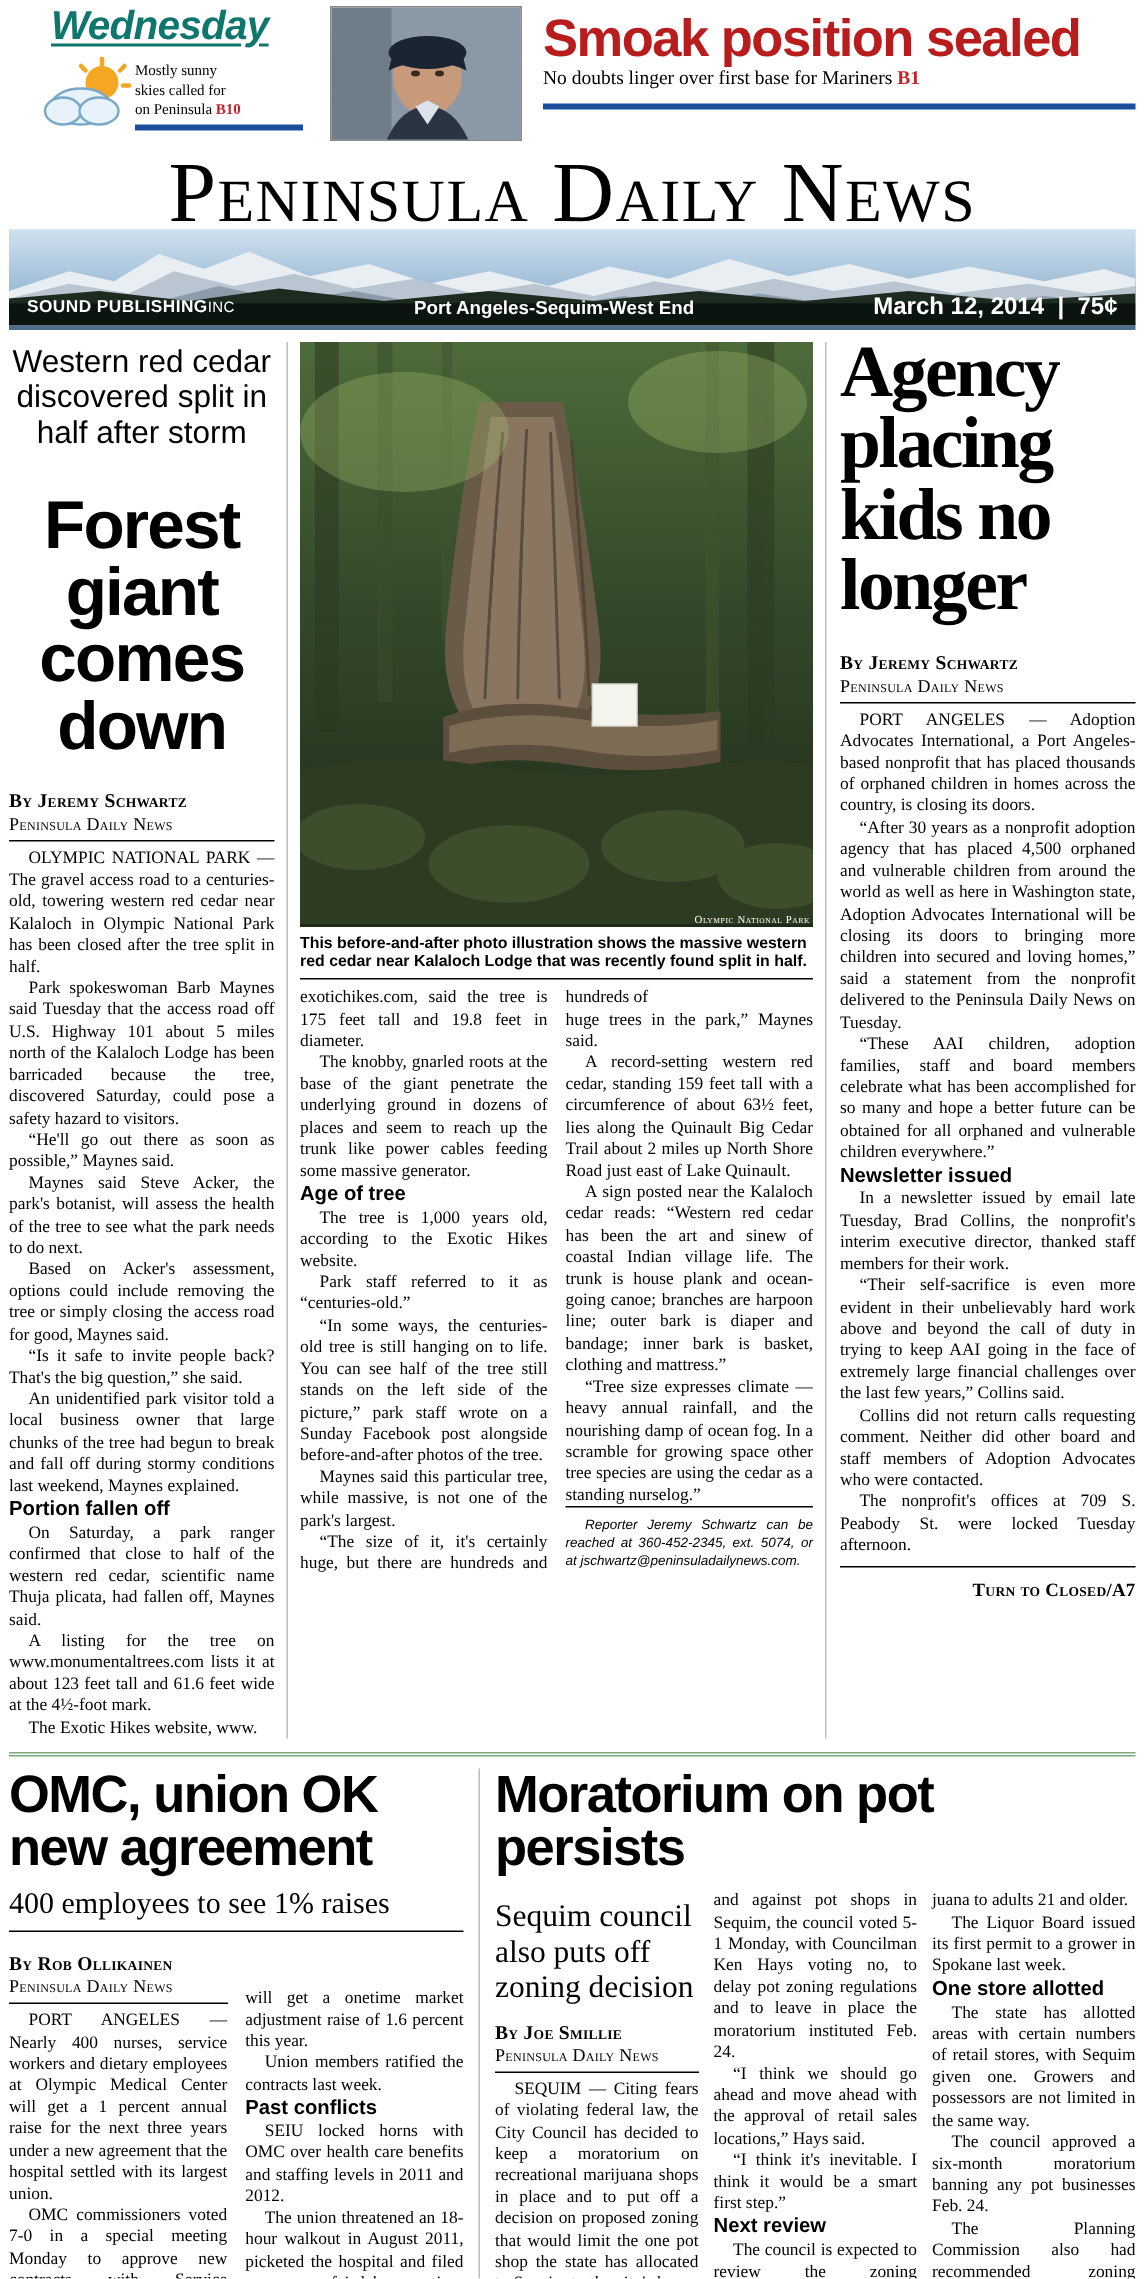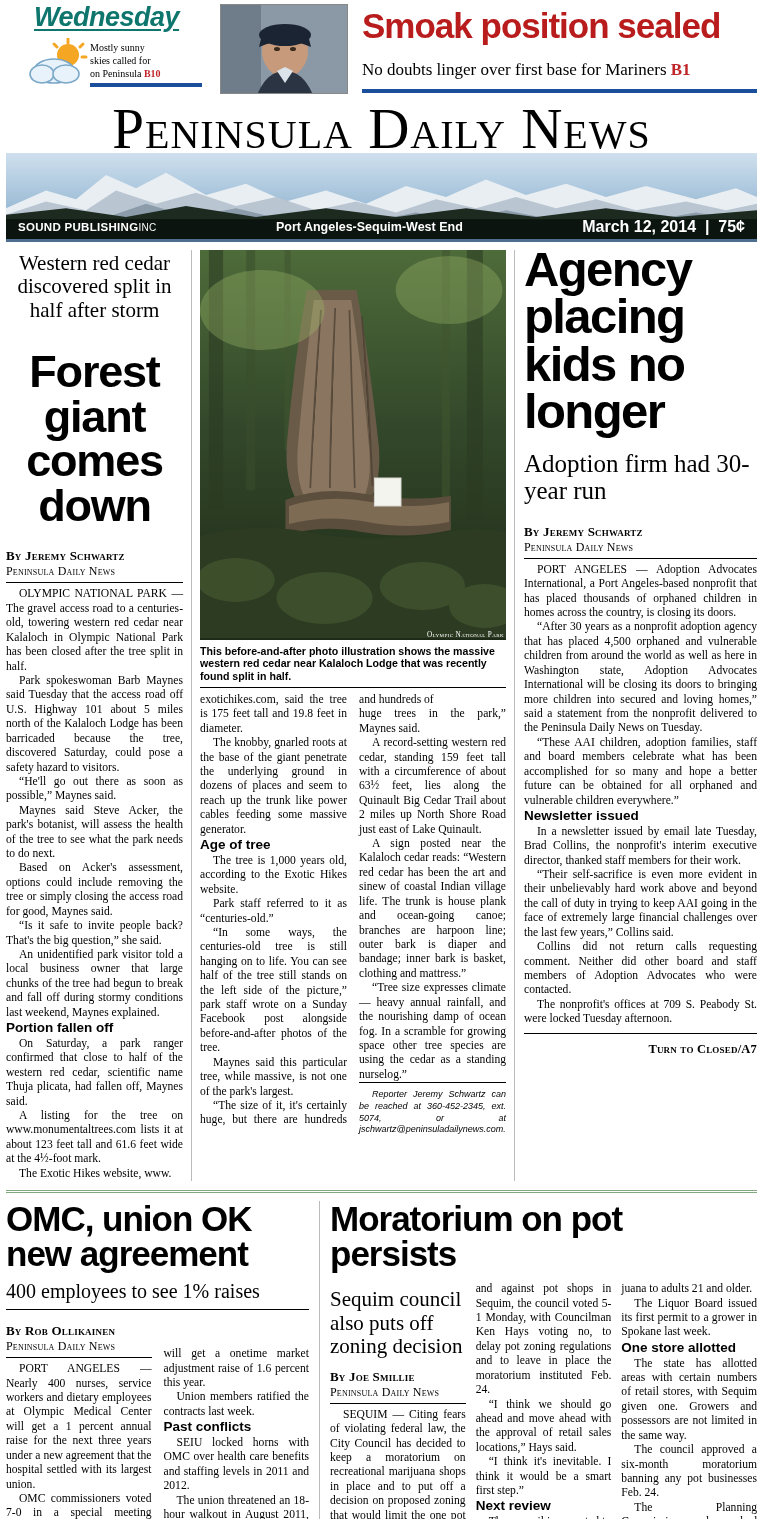--- a/index.html
+++ b/index.html
@@ -33,56 +33,56 @@
 
   .sky-photo { width: 128px; height: 90px; flex:none; margin-left: 4px;
     border: 1px solid #888; overflow:hidden; position: relative;
     background: linear-gradient(170deg,#9aa7b4 0%, #7d8c9b 35%, #5e6b78 100%); }
   .sky-right { flex:1; padding-left: 14px; }
   .smoak {
     font-family:"Liberation Sans", sans-serif; font-weight:bold;
     font-size: 35px; color:#b91c1c; line-height: 1.02; letter-spacing:-1px;
     margin-top: 4px;
   }
-  .smoak-sub { font-size: 17px; margin-top: 16px; font-family:"Liberation Serif",serif; }
+  .smoak-sub { font-size: 13px; margin-top: 0; font-family:"Liberation Serif",serif; }
   .smoak-sub b.red { color:#c0252a; font-weight:bold; }
   .smoak-rule { height:4px; background:#1b4f9c; margin-top: 9px; }
 
   
   .masthead { position: relative; margin-top: 2px; }
   .mast-title {
     text-align:center; font-family:"Liberation Serif", serif;
     font-size: 57px; line-height: 0.96; letter-spacing: 1px;
     font-variant: small-caps; font-weight: normal;
     padding-top: 2px;
   }
   .mountains {
-    height: 86px; margin-top: -4px; position: relative; overflow:hidden;
+    height: 64px; margin-top: -4px; position: relative; overflow:hidden;
     background: linear-gradient(180deg, #bfd4e6 0%, #9cbbd6 30%, #7fa6c6 55%, #1c2a22 72%, #0c1410 100%);
   }
   .mtn-svg { position:absolute; inset:0; width:100%; height:100%; }
   .mast-bar {
     position:absolute; bottom:0; left:0; right:0; height: 24px;
     display:flex; align-items:center; color:#fff;
     font-family:"Liberation Sans",sans-serif; font-weight:bold; font-size: 11.5px;
   }
   .mb-left { padding-left: 12px; letter-spacing:0.3px; }
   .mb-left span.thin { font-weight: normal; font-size:10px; }
   .mb-center { flex:1; text-align:center; font-size: 12.5px; }
   .mb-right { padding-right: 12px; font-size: 16px; }
   .mast-under { height: 3px; background:#4d6e8f; margin-top:0; }
 
   
   .main-grid { display:flex; margin-top: 8px; }
   .col-left { width: 185px; flex:none; padding-right: 8px; }
-  .col-mid  { width: 324px; flex:none; padding: 0 8px; border-left:1px solid #bbb; border-right:1px solid #bbb;}
+  .col-mid  { width: 360px; flex:none; padding: 0 8px; border-left:1px solid #bbb; border-right:1px solid #bbb;}
   .col-right{ flex:1; padding-left: 9px; }
 
   .deck {
-    font-family:Liberation Serif, serif; font-size: 21px; line-height:1.12;
+    font-family:Liberation Sans, sans-serif; font-size: 21px; line-height:1.12;
     text-align:center; margin-top: 2px;
   }
   .hl-forest {
     font-family:"Liberation Sans", sans-serif; font-weight:bold;
     font-size: 45px; line-height: 0.99; text-align:center; margin-top: 28px;
     letter-spacing: -1.2px;
   }
   .byline {
     font-variant: small-caps; font-size: 13px; margin-top: 20px; font-weight:bold;
     letter-spacing:0.2px;
@@ -112,21 +112,21 @@
   .cutline {
     font-family:"Liberation Sans", sans-serif; font-weight:bold;
     font-size: 10.6px; line-height:1.2; margin-top:5px; padding-bottom:4px;
     border-bottom: 1px solid #000;
   }
   .two-col { columns: 2; column-gap: 12px; column-rule: none; margin-top: 5px; }
   .contactinfo { font-family:"Liberation Sans",sans-serif; font-size:9px; line-height:1.3;
     margin-top:8px; padding-top:6px; border-top:1px solid #000; text-indent:0;}
 
   .hl-agency {
-    font-family:Liberation Sans, sans-serif; font-weight:bold;
+    font-family:Liberation Serif, serif; font-weight:bold;
     font-size: 49px; line-height: 0.97; letter-spacing:-1.6px; margin-top:-4px;
   }
   .deck-agency { font-size: 25px; line-height:1.08; margin-top: 14px; }
 
   
   .sec-rule { border-top: 3px double #7fa87f; margin-top: 9px; }
   .lower { display:flex; margin-top: 8px; }
   .lower-left { width: 314px; flex:none; padding-right: 10px; border-right:1px solid #bbb; }
   .lower-right { flex:1; padding-left: 10px; }
   .hl-omc {
@@ -312,21 +312,20 @@
           <p>A record-setting western red cedar, standing 159 feet tall with a circumference of about 63½ feet, lies along the Quinault Big Cedar Trail about 2 miles up North Shore Road just east of Lake Quinault.</p>
           <p>A sign posted near the Kalaloch cedar reads: “Western red cedar has been the art and sinew of coastal Indian village life. The trunk is house plank and ocean-going canoe; branches are harpoon line; outer bark is diaper and bandage; inner bark is basket, clothing and mattress.”</p>
           <p>“Tree size expresses climate — heavy annual rainfall, and the nourishing damp of ocean fog. In a scramble for growing space other tree species are using the cedar as a standing nurselog.”</p>
           <p class="contactinfo italic">Reporter Jeremy Schwartz can be reached at 360-452-2345, ext. 5074, or at jschwartz@peninsuladailynews.com.</p>
         </div>
       </div>
     </div>
 
     <div class="col-right">
       <div class="hl-agency">Agency placing kids no longer</div>
-      <div class="deck-agency">Adoption firm had 30-year run</div>
       <div class="byline">By Jeremy Schwartz</div>
       <div class="byline2">Peninsula Daily News</div>
       <div class="byrule"></div>
       <div class="body-text">
         <p>PORT ANGELES — Adoption Advocates International, a Port Angeles-based nonprofit that has placed thousands of orphaned children in homes across the country, is closing its doors.</p>
         <p>“After 30 years as a nonprofit adoption agency that has placed 4,500 orphaned and vulnerable children from around the world as well as here in Washington state, Adoption Advocates International will be closing its doors to bringing more children into secured and loving homes,” said a statement from the nonprofit delivered to the Peninsula Daily News on Tuesday.</p>
         <p>“These AAI children, adoption families, staff and board members celebrate what has been accomplished for so many and hope a better future can be obtained for all orphaned and vulnerable children everywhere.”</p>
         <p class="subhead">Newsletter issued</p>
         <p>In a newsletter issued by email late Tuesday, Brad Collins, the nonprofit's interim executive director, thanked staff members for their work.</p>
         <p>“Their self-sacrifice is even more evident in their unbelievably hard work above and beyond the call of duty in trying to keep AAI going in the face of extremely large financial challenges over the last few years,” Collins said.</p>

